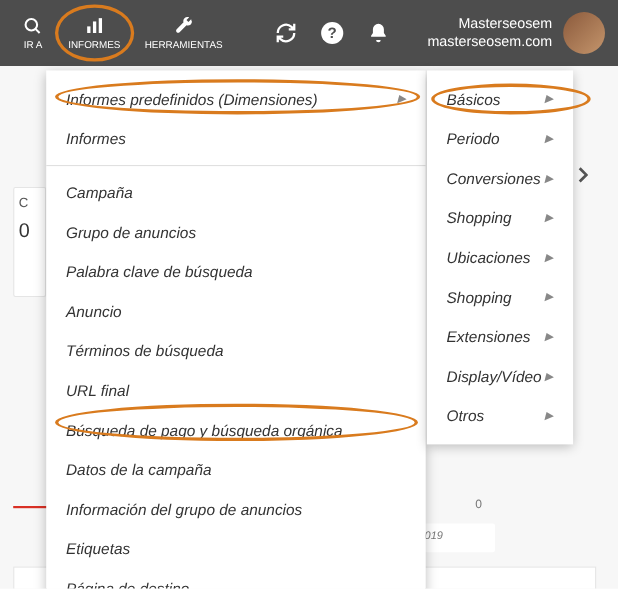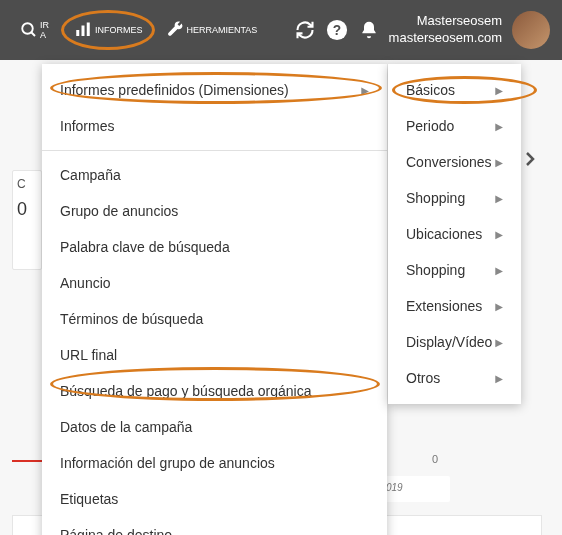--- a/index.html
+++ b/index.html
@@ -9,21 +9,21 @@
       background: #4d4d4d;
       height: 60px;
       display: flex;
       align-items: center;
       padding: 0 12px;
       gap: 6px;
       color: #fff;
     }
     .topbar-item {
       display: flex;
-      flex-direction: row;
+      flex-direction: column;
       align-items: center;
       justify-content: space-between;
       padding: 6px 8px;
       cursor: pointer;
       font-size: 9px;
       gap: 2px;
     }
     .topbar-item .icon { width: 20px; height: 20px; display: flex; align-items: center; justify-content: center; }
     .topbar-item.active { position: relative; }
     .topbar-item.active::before {
@@ -73,20 +73,21 @@
     .menu.sub { top: 64px; left: 388px; width: 133px; }
     .menu-item {
       padding: 10px 18px;
       font-size: 14px;
       color: #333;
       cursor: pointer;
       display: flex;
       align-items: center;
       justify-content: space-between;
       position: relative;
+      font-style: italic;
     }
     .menu-item .arrow { color: #888; font-size: 10px; }
     .menu-sep { height: 1px; background: #e0e0e0; margin: 6px 0; }
     
     .ellipse {
       position: absolute;
       border: 3px solid #d97b1e;
       border-radius: 50%;
       pointer-events: none;
       z-index: 200;

